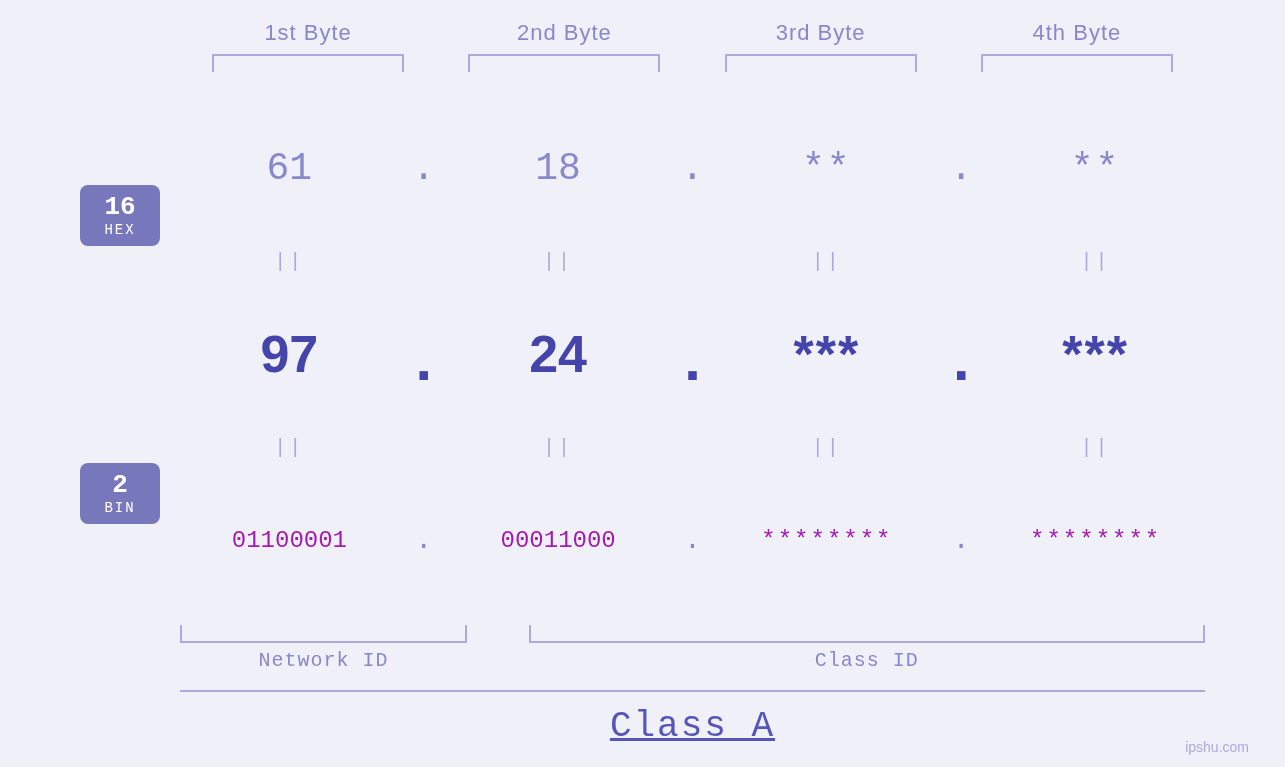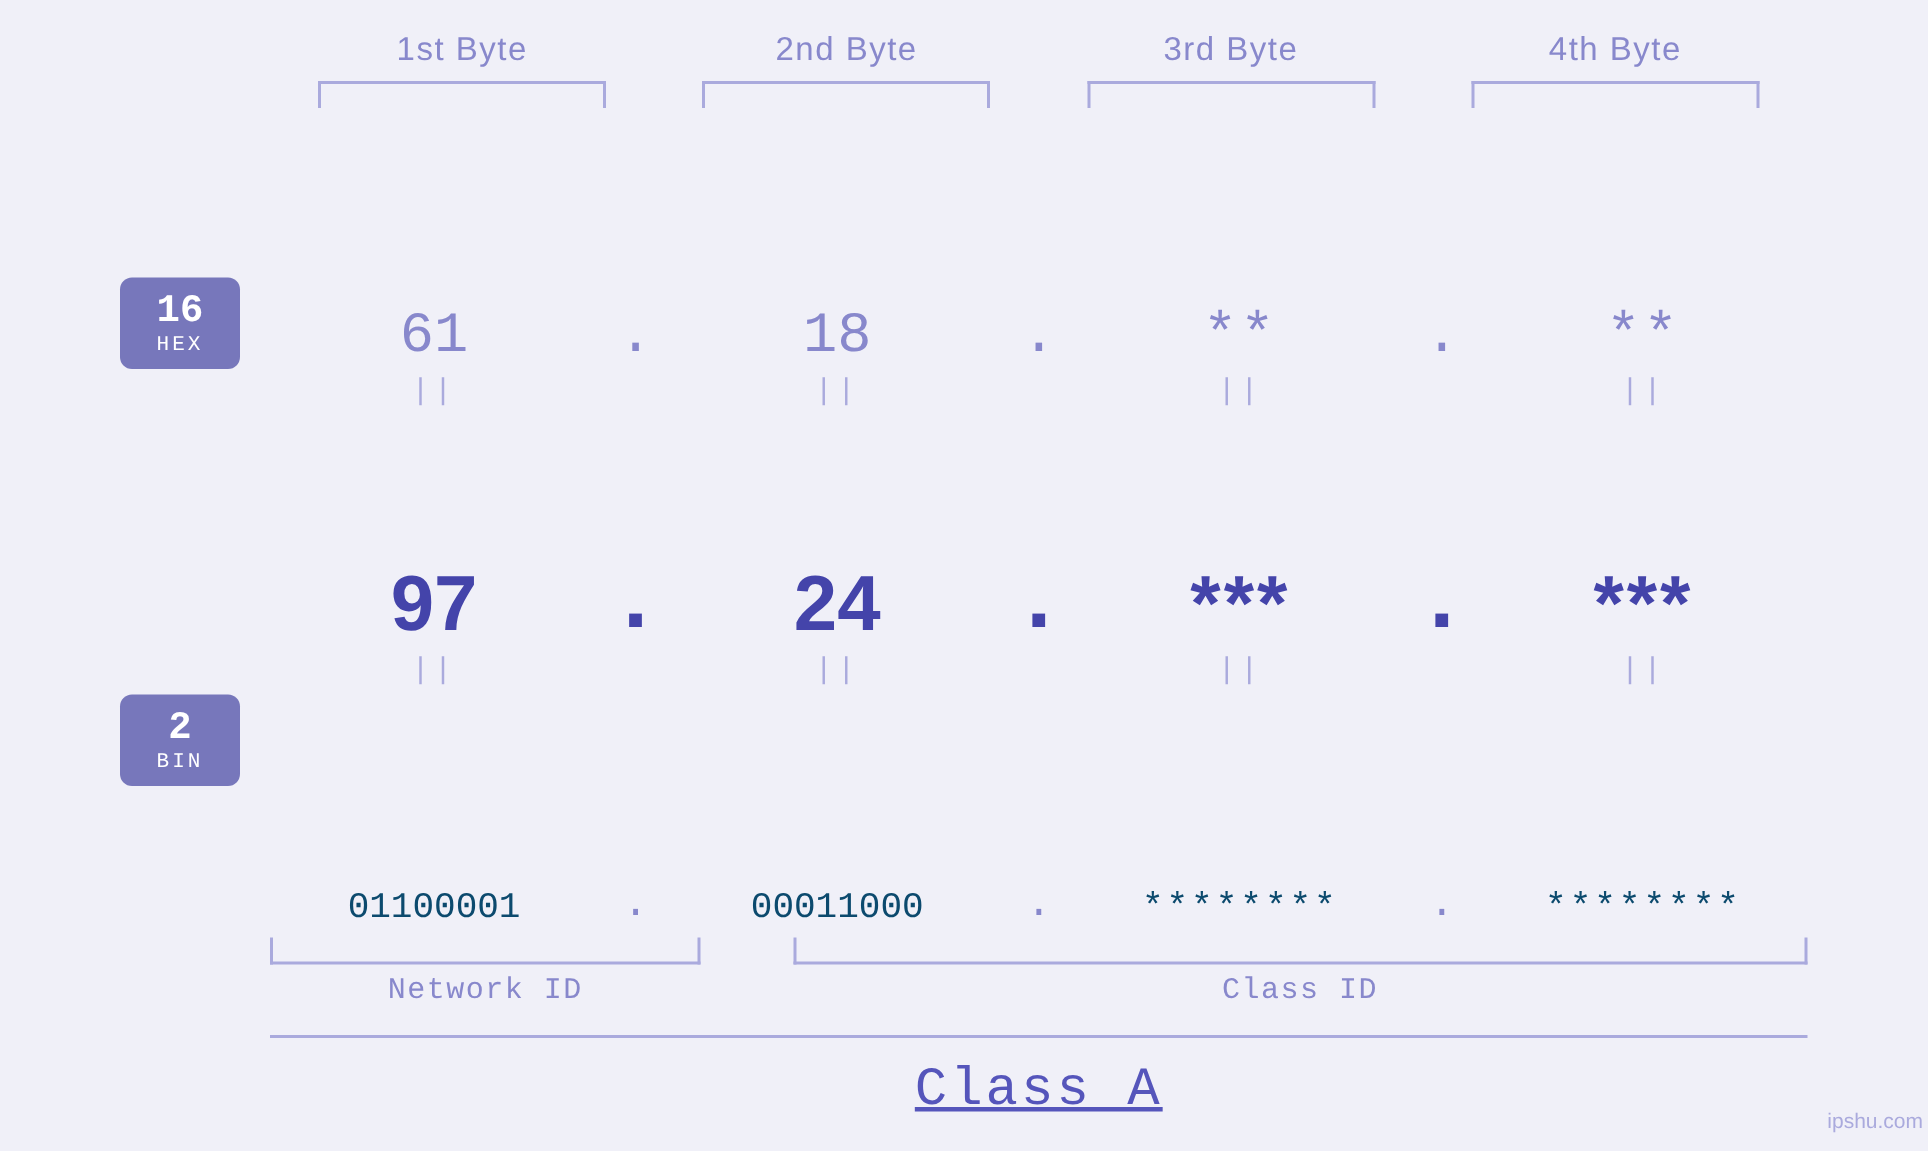--- a/index.html
+++ b/index.html
@@ -85,21 +85,21 @@
     .value-grid {
       flex: 1;
       display: flex;
       flex-direction: column;
       justify-content: space-around;
       gap: 0;
     }
 
     .value-row {
       display: flex;
-      align-items: flex-end;
+      align-items: center;
       justify-content: space-around;
       flex: 1;
     }
 
     .value-cell {
       flex: 1;
       text-align: center;
       display: flex;
       align-items: center;
       justify-content: center;
@@ -136,21 +136,21 @@
     .dec-dot {
       color: #4444aa;
       font-size: 60px;
       font-weight: bold;
       line-height: 1;
       padding-top: 20px;
     }
 
     
     .bin-value {
-      color: #0c4a6e;
+      color: #a21caf;
       font-size: 24px;
       font-family: 'Courier New', Courier, monospace;
     }
 
     .bin-dot {
       color: #8888cc;
       font-size: 28px;
     }
 
     
@@ -171,21 +171,21 @@
     }
 
     .equals-dot-spacer {
       flex: 0 0 50px;
     }
 
     
     .watermark {
       position: absolute;
       bottom: 12px;
-      right: 3px;
+      right: 36px;
       color: #aaaadd;
       font-size: 14px;
       font-family: Arial, sans-serif;
     }
 
     
     .masked {
       letter-spacing: 2px;
     }
   </style>

